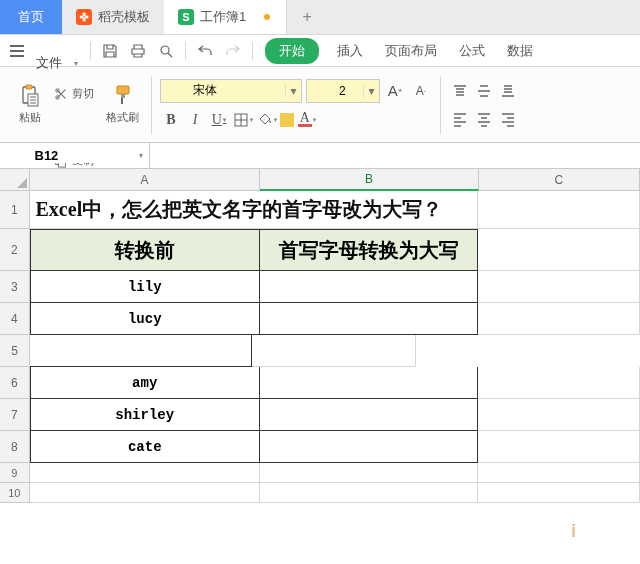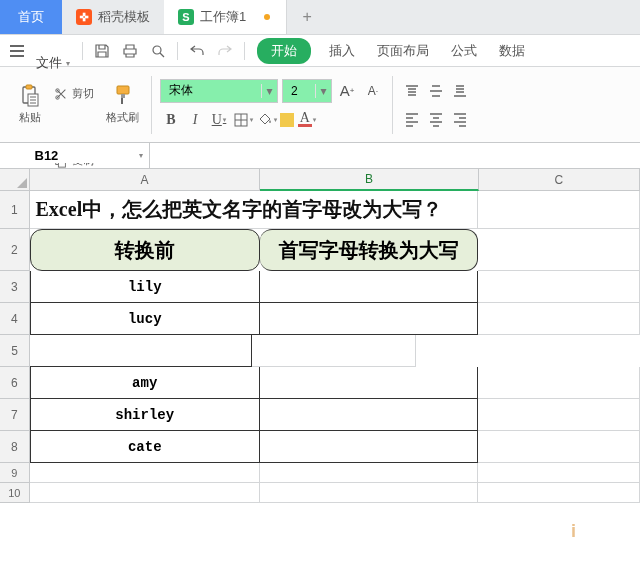--- a/index.html
+++ b/index.html
@@ -13,38 +13,38 @@
   .tab.dk .dk-icon { width: 16px; height: 16px; background: #ff5a1f; border-radius: 3px; display: flex; align-items: center; justify-content: center; color: #fff; font-size: 11px; font-weight: bold; }
   .tab.wb { background: #fff; border-right: 1px solid #d6d8da; padding-right: 40px; }
   .tab.wb .wb-icon { width: 16px; height: 16px; background: #27ae60; border-radius: 3px; display: flex; align-items: center; justify-content: center; color: #fff; font-size: 11px; font-weight: bold; }
   .tab .dot { width: 6px; height: 6px; border-radius: 50%; background: #f5a623; position: absolute; right: 16px; }
   .tab.add { width: 40px; justify-content: center; font-size: 16px; color: #888; }
 
   
   .menu-bar { height: 32px; display: flex; align-items: center; gap: 2px; padding: 0 6px; border-bottom: 1px solid #d6d8da; }
   .hamburger { width: 22px; height: 22px; display: flex; flex-direction: column; justify-content: center; gap: 3px; padding: 0 4px; cursor: pointer; }
   .hamburger span { height: 2px; background: #666; }
-  .menu-file { display: flex; align-items: center; gap: 4px; padding: 4px 6px; font-size: 13px; color: #444; cursor: pointer; margin-top: 25px; }
+  .menu-file { display: flex; align-items: center; gap: 12px; padding: 4px 6px; font-size: 13px; color: #444; cursor: pointer; margin-top: 25px; }
   .menu-sep { width: 1px; height: 18px; background: #d6d8da; margin: 0 4px; }
   .menu-icon-btn { width: 26px; height: 26px; display: flex; align-items: center; justify-content: center; cursor: pointer; color: #777; font-size: 14px; }
   .menu-icon-btn svg { width: 16px; height: 16px; }
   .menu-start { background: #27ae60; color: #fff; padding: 4px 14px; border-radius: 12px; font-size: 13px; margin: 0 6px; cursor: pointer; }
   .menu-item { padding: 4px 10px; font-size: 13px; color: #555; cursor: pointer; }
 
   
   .ribbon { height: 76px; display: flex; align-items: center; gap: 2px; padding: 6px 8px; border-bottom: 1px solid #c7c9cb; background: #fcfcfc; }
   .ribbon-group { display: flex; align-items: center; gap: 4px; padding: 0 6px; height: 64px; }
   .ribbon-sep { width: 1px; height: 58px; background: #d6d8da; }
   .rb-col { display: flex; flex-direction: column; gap: 2px; }
   .rb-big { display: flex; flex-direction: column; align-items: center; gap: 2px; padding: 2px 4px; cursor: pointer; }
   .rb-big-icon { width: 24px; height: 24px; display:flex; align-items:center; justify-content:center; }
   .rb-big-label { font-size: 11px; color: #555; }
   .rb-item { display: flex; align-items: center; gap: 4px; padding: 2px 4px; cursor: pointer; font-size: 11px; color: #555; height: 20px; margin-top: 45px; }
   .rb-item svg { width: 14px; height: 14px; }
-  .font-select { display: flex; align-items: center; border: 1px solid #c7c9cb; background: #86efac; height: 24px; font-size: 12px; }
+  .font-select { display: flex; align-items: center; border: 1px solid #c7c9cb; background: #fef9c3; height: 24px; font-size: 12px; padding-left: 24px; }
   .font-select .val { padding: 0 8px; min-width: 100px; }
   .font-select.size .val { min-width: 32px; }
   .font-select .dd { width: 16px; text-align: center; color: #777; border-left: 1px solid #e0e0e0; }
   .font-btns { display: flex; gap: 2px; align-items: center; }
   .fbtn { width: 22px; height: 22px; display: flex; align-items: center; justify-content: center; cursor: pointer; font-size: 14px; color: #555; border-radius: 2px; }
   .fbtn.bold { font-weight: bold; font-family: "Times New Roman"; }
   .fbtn.italic { font-style: italic; font-family: "Times New Roman"; }
   .fbtn.underline { text-decoration: underline; font-family: "Times New Roman"; }
   .fbtn svg { width: 16px; height: 16px; }
   .fbtn .tri { font-size: 7px; color: #888; margin-left: 1px; }
@@ -77,21 +77,21 @@
   .cell.B { width: 222px; }
   .cell.C { width: 164px; }
 
   .row.r1 { height: 38px; }
   .row.r1 .cell.AB { width: 456px; font-weight: bold; color: #111; }
   .row.r2 { height: 42px; }
   .row.r2 .cell { font-weight: bold; justify-content: center; }
   .row.data { height: 32px; }
   .row.data .cell.A { justify-content: center; font-family: Consolas, "Courier New", monospace; font-size: 14px; }
 
-  .tbl-border-top { border-top: 1.5px solid #333; border-radius: 12px; }
+  .tbl-border-top { border-top: 1.5px solid #333; }
   .tbl-border-left { border-left: 1.5px solid #333; }
   .tbl-border-right { border-right: 1.5px solid #333; }
   .tbl-border-bottom { border-bottom: 1.5px solid #333; }
   .tbl-hline { border-bottom: 1px solid #333; }
   .tbl-vline { border-right: 1px solid #333; font-weight: bold; }
   .hdr-fill { background: #e6efda; }
 
   .row.thin { height: 20px; }
   .row.thin .row-h { font-size: 11px; }
 

